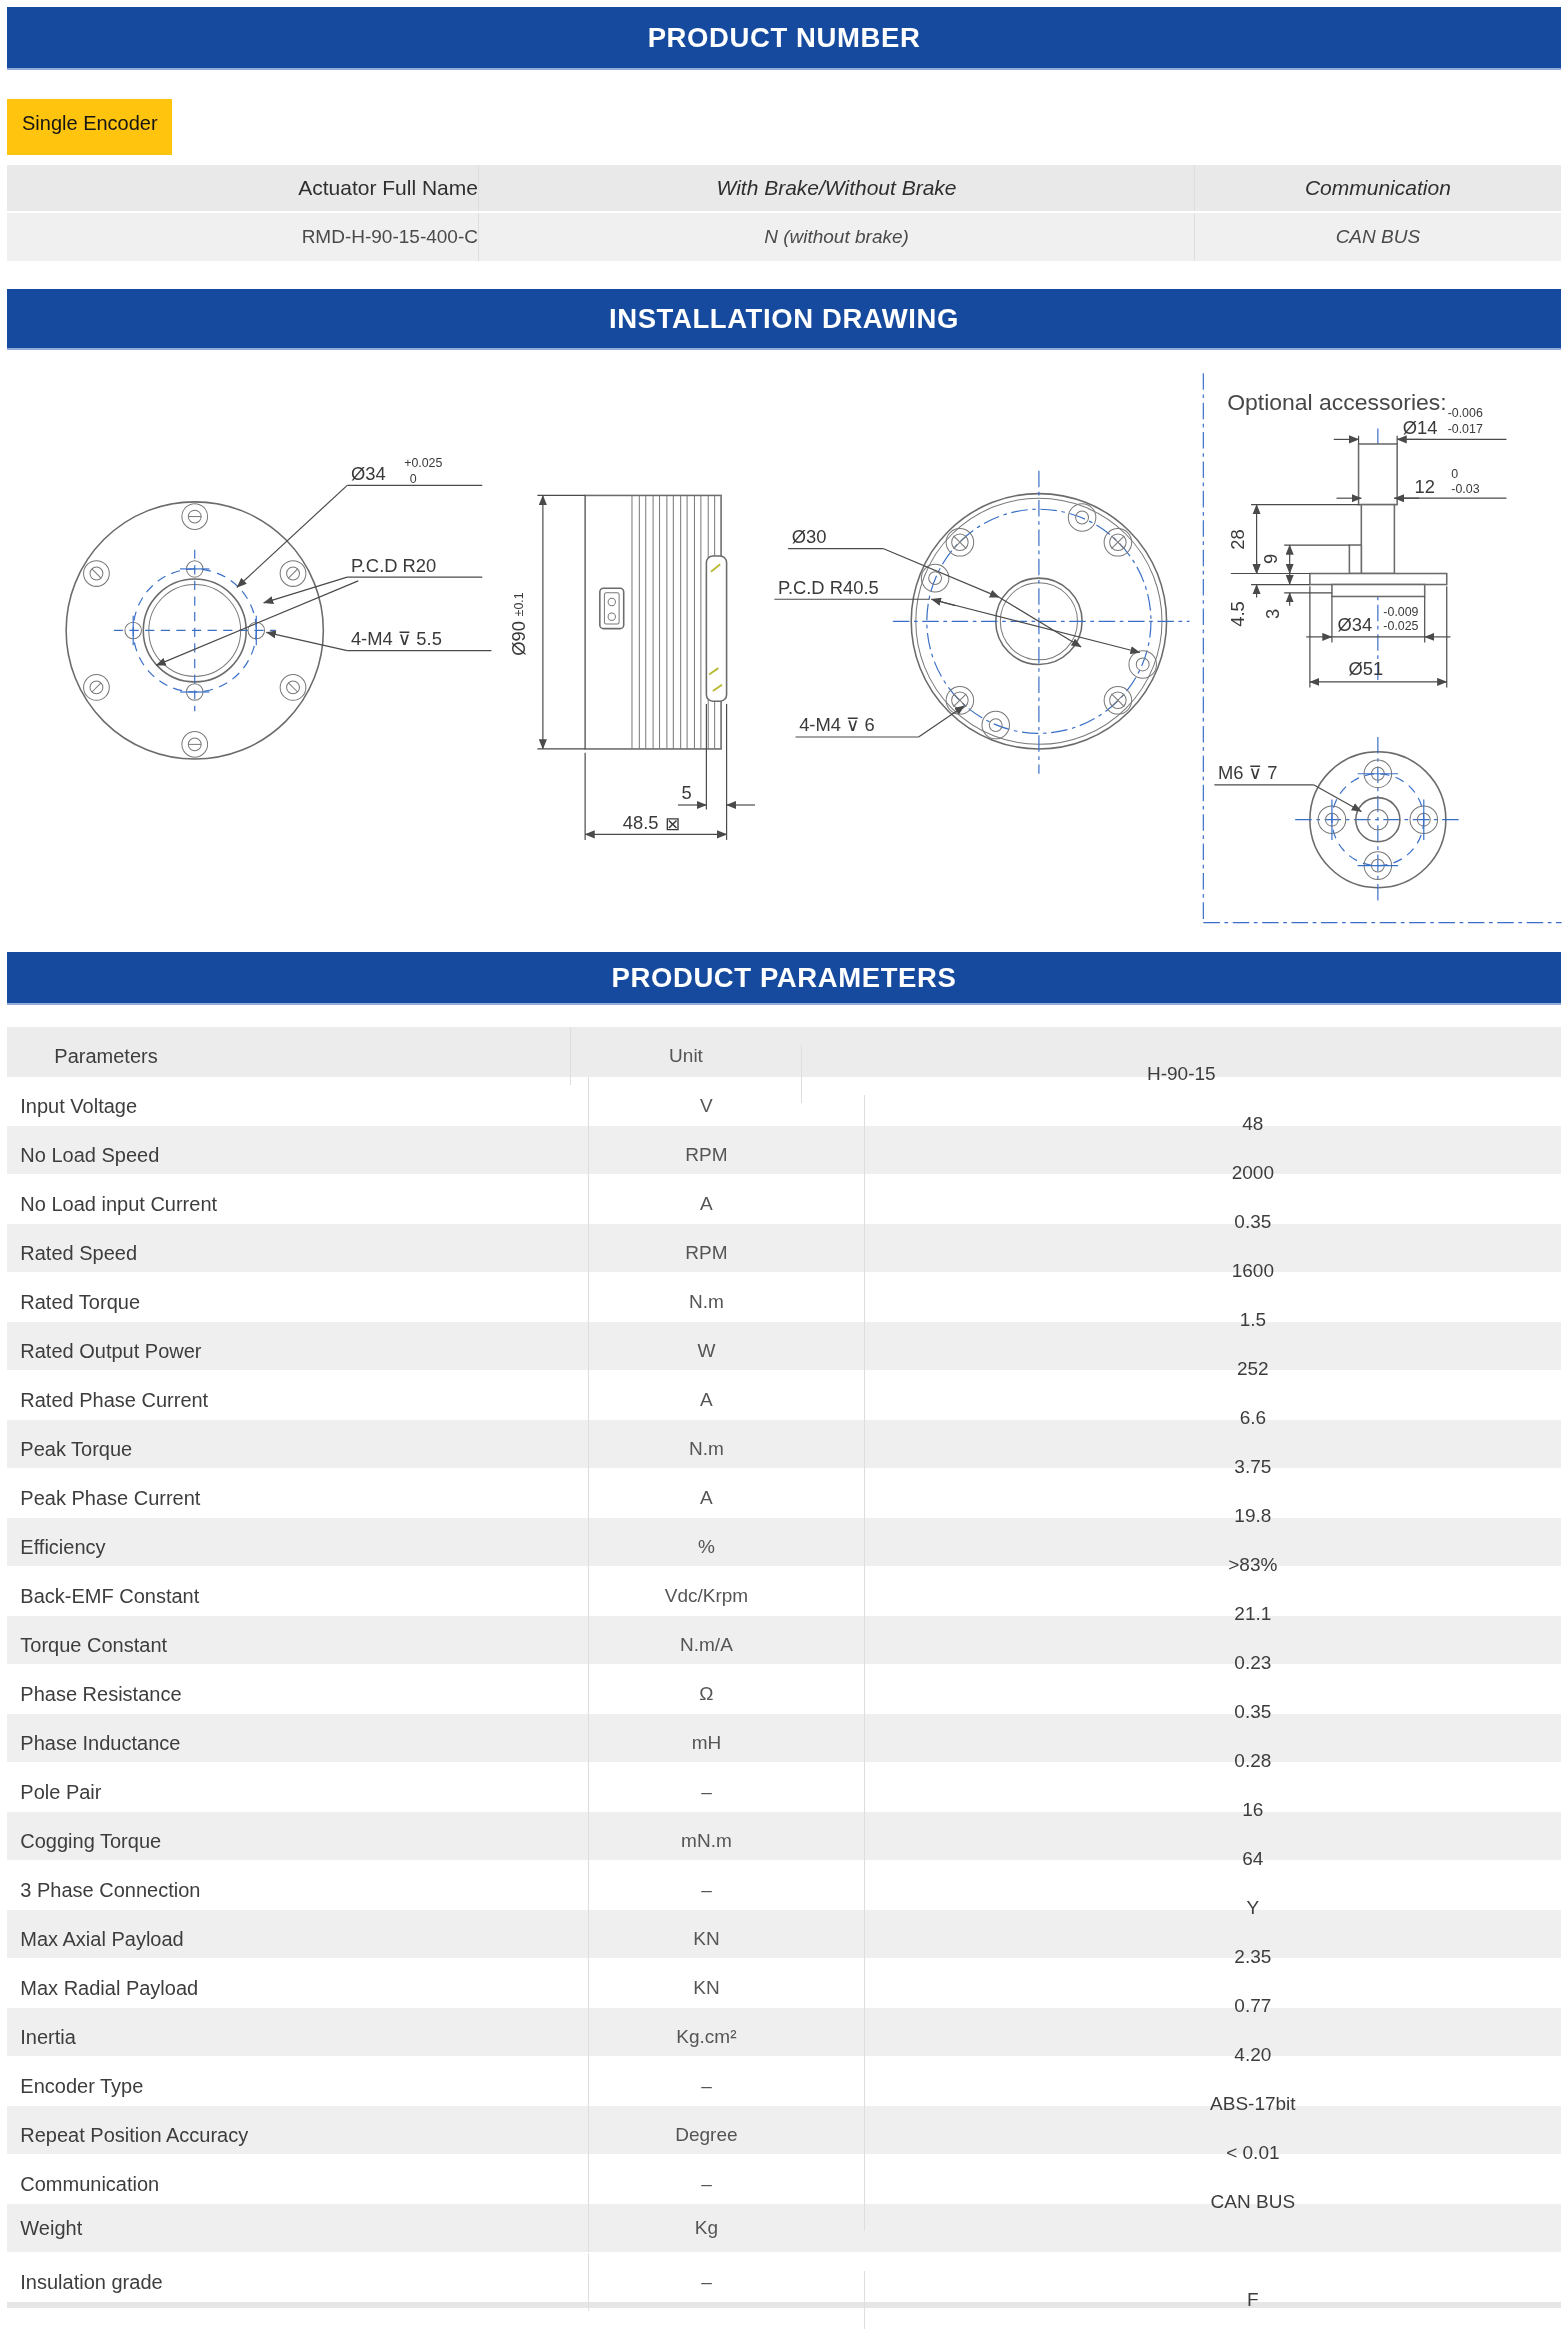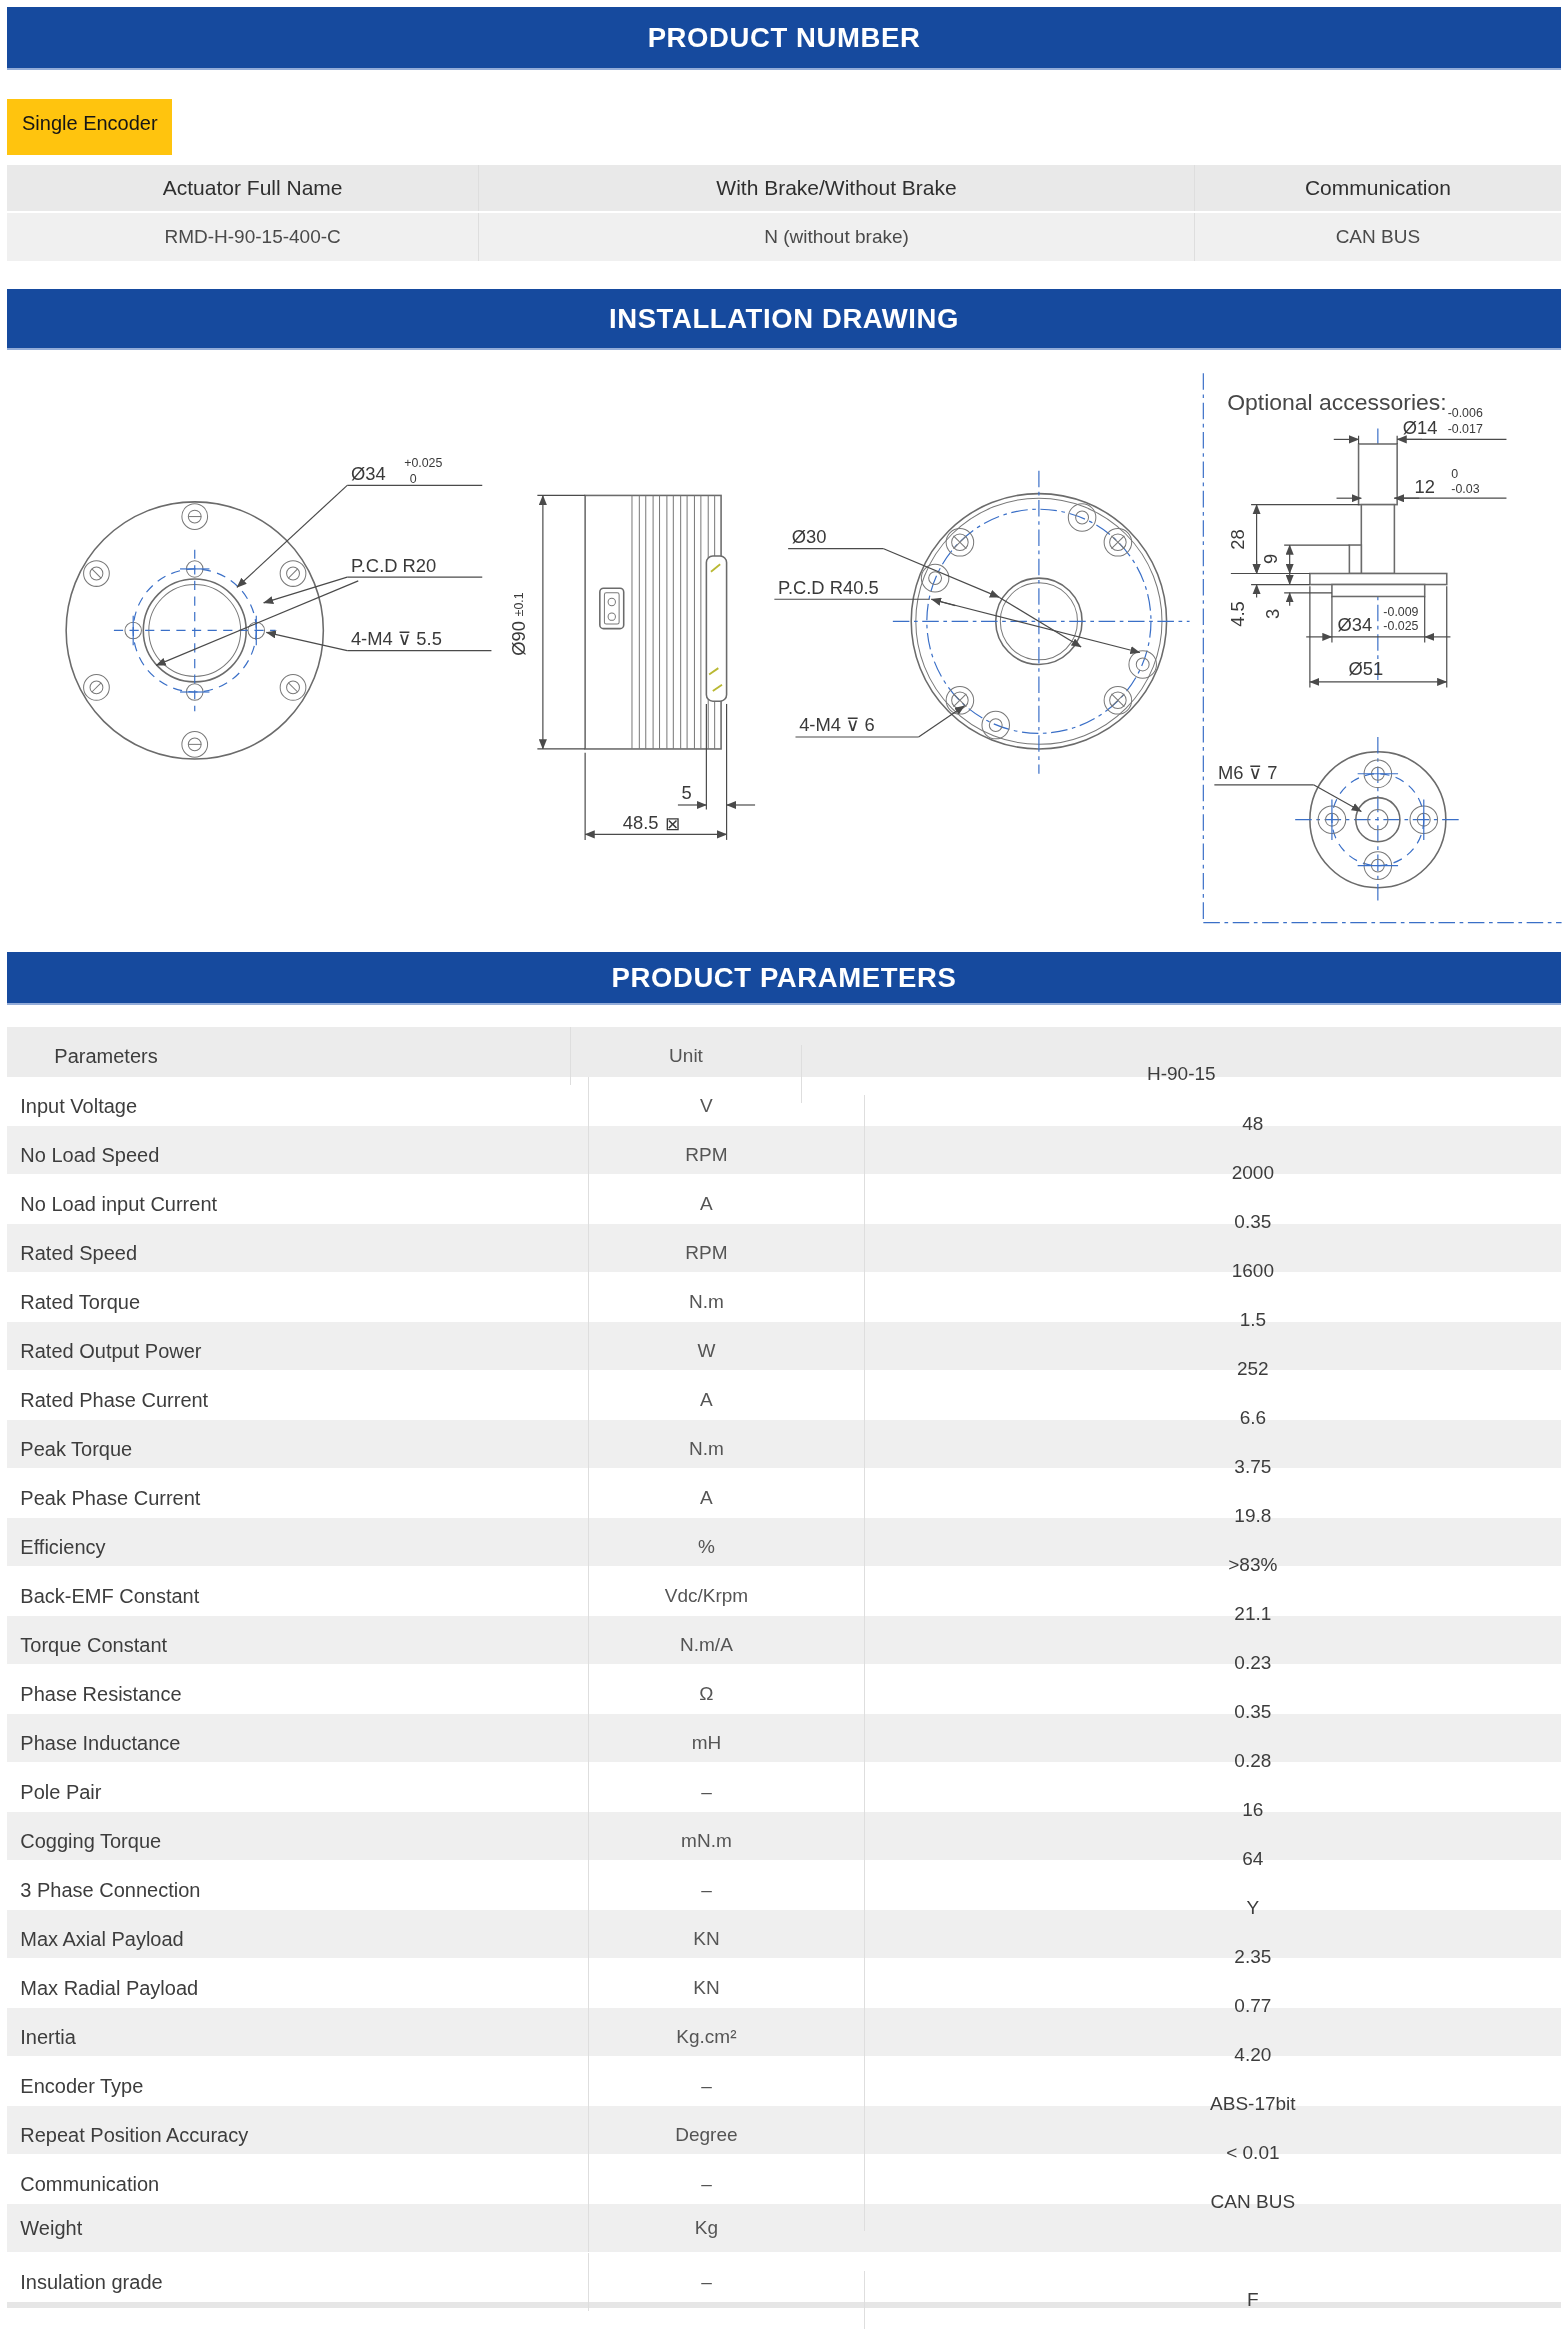--- a/index.html
+++ b/index.html
@@ -10,22 +10,22 @@
   .banner.b1{margin-top:7.3px;height:61px;line-height:61px;}
   .banner.b2{margin-top:27.5px;height:59px;line-height:59px;}
   .banner.b3{margin-top:11px;height:51px;line-height:51px;}
   .badge{display:inline-block;margin:29px 0 0 7.3px;height:56px;line-height:48px;padding:0 14.7px;
          background:#ffc40e;color:#161616;font-size:20px;text-align:right;}
   
   .t1{margin:10px 7.3px 0;}
   .t1 .row{display:grid;grid-template-columns:30.3% 46.1% 23.6%;}
   .t1 .hrow{background:#e9e9e9;height:46px;line-height:46px;font-size:21px;color:#2f2f2f;}
   .t1 .vrow{background:#f0f0f0;height:48px;line-height:48px;font-size:19px;color:#4a4a4a;margin-top:1.8px;}
-  .t1 .cA{padding-left:20px;text-align:center;}
-  .t1 .cB,.t1 .cC{text-align:center;border-left:1.8px solid #dedede;}
+  .t1 .cA{padding-left:20px;text-align:right;}
+  .t1 .cB,.t1 .cC{text-align:center;border-left:1.8px solid #dedede;font-style:italic;}
   
   .draw{display:block;margin:3.7px 0 0 0;}
   .draw .ln{stroke:#6b6b6b;stroke-width:1.7;fill:none;}
   .draw .thin{stroke:#787878;stroke-width:1.1;fill:none;}
   .draw .dim{stroke:#4a4a4a;stroke-width:1.3;fill:none;}
   .draw .bl{stroke:#3a6fc7;stroke-width:1.3;fill:none;}
   .draw .dash{stroke-dasharray:10 7;}
   .draw .dd{stroke-dasharray:18 5 4 5;}
   .draw .yl{stroke:#b9b832;stroke-width:2;fill:none;}
   .draw text{fill:#3a3a3a;font-size:20px;font-family:"Liberation Sans",sans-serif;}

